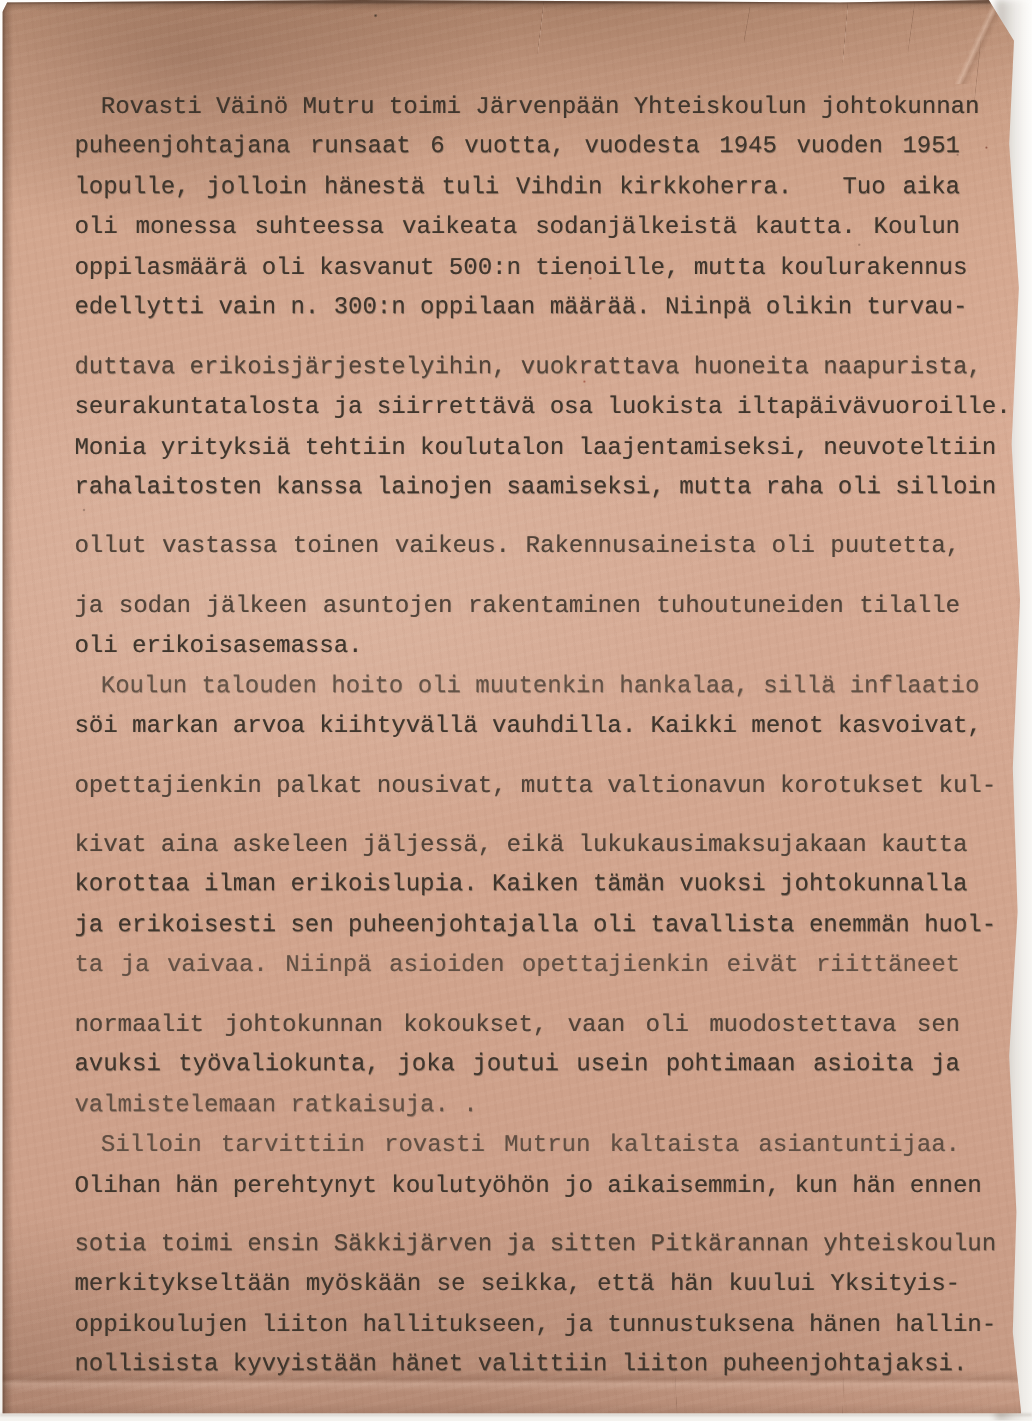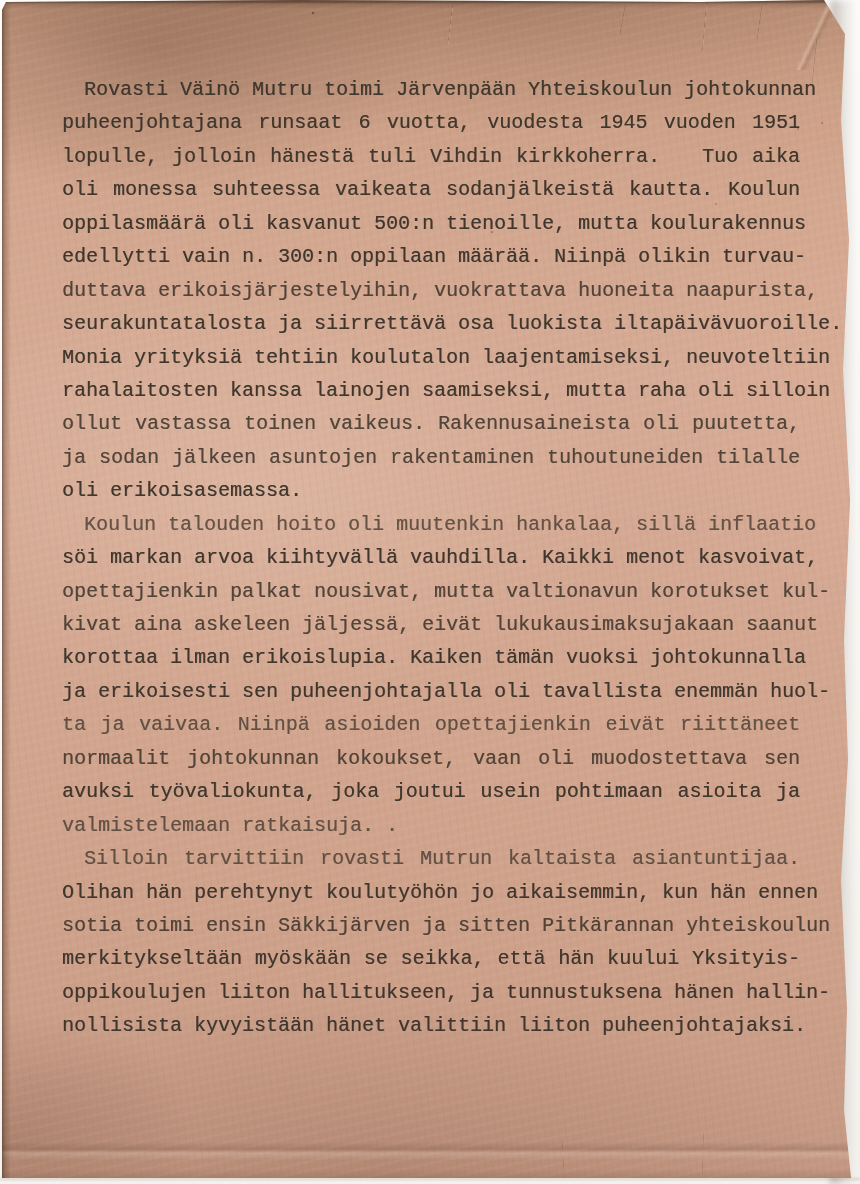--- a/index.html
+++ b/index.html
@@ -115,21 +115,21 @@
     height: 33.45px;
     line-height: 33.45px;
     white-space: nowrap;
     text-align: justify;
     text-align-last: justify;
     overflow: visible;
   }
   .line.left { text-align-last: left; }
   .line.indent { text-indent: 22px; }
   .line.faint { opacity: 0.76; }
-  .line.dim { opacity: 0.88; }
+  .line.dim { opacity: 0.88; margin-top: 16px; }
 </style>
 </head>
 <body>
 
 <div class="scan">
   <div class="edge-shadow"></div>
   <div class="bottom-line"></div>
   <div class="paper"></div>
 
   <div class="text-block">
@@ -144,21 +144,21 @@
     <div class="line">seurakuntatalosta ja siirrettävä osa luokista iltapäivävuoroille.</div>
     <div class="line">Monia yrityksiä tehtiin koulutalon laajentamiseksi, neuvoteltiin</div>
     <div class="line">rahalaitosten kanssa lainojen saamiseksi, mutta raha oli silloin</div>
     <div class="line dim">ollut vastassa toinen vaikeus. Rakennusaineista oli puutetta,</div>
     <div class="line dim">ja sodan jälkeen asuntojen rakentaminen tuhoutuneiden tilalle</div>
     <div class="line left">oli erikoisasemassa.</div>
 
     <div class="line indent faint">Koulun talouden hoito oli muutenkin hankalaa, sillä inflaatio</div>
     <div class="line">söi markan arvoa kiihtyvällä vauhdilla. Kaikki menot kasvoivat,</div>
     <div class="line dim">opettajienkin palkat nousivat, mutta valtionavun korotukset kul-</div>
-    <div class="line dim">kivat aina askeleen jäljessä, eivät lukukausimaksujakaan saanut</div>
+    <div class="line dim">kivat aina askeleen jäljessä, eikä lukukausimaksujakaan kautta</div>
     <div class="line">korottaa ilman erikoislupia. Kaiken tämän vuoksi johtokunnalla</div>
     <div class="line">ja erikoisesti sen puheenjohtajalla oli tavallista enemmän huol-</div>
     <div class="line faint">ta ja vaivaa. Niinpä asioiden opettajienkin eivät riittäneet</div>
     <div class="line dim">normaalit johtokunnan kokoukset, vaan oli muodostettava sen</div>
     <div class="line">avuksi työvaliokunta, joka joutui usein pohtimaan asioita ja</div>
     <div class="line left faint">valmistelemaan ratkaisuja. .</div>
 
     <div class="line indent faint">Silloin tarvittiin rovasti Mutrun kaltaista asiantuntijaa.</div>
     <div class="line">Olihan hän perehtynyt koulutyöhön jo aikaisemmin, kun hän ennen</div>
     <div class="line dim">sotia toimi ensin Säkkijärven ja sitten Pitkärannan yhteiskoulun</div>

